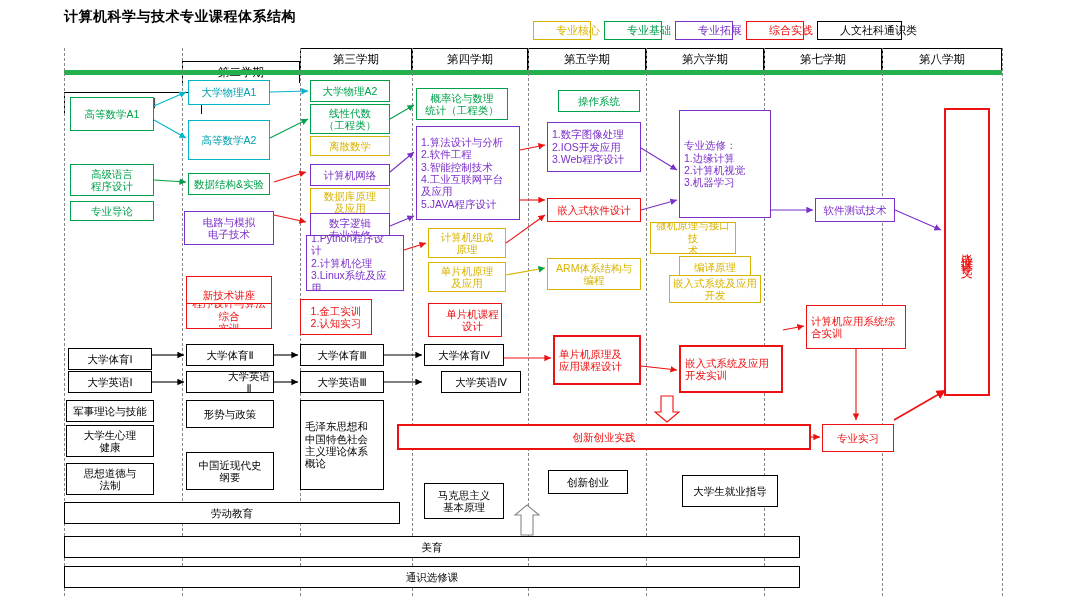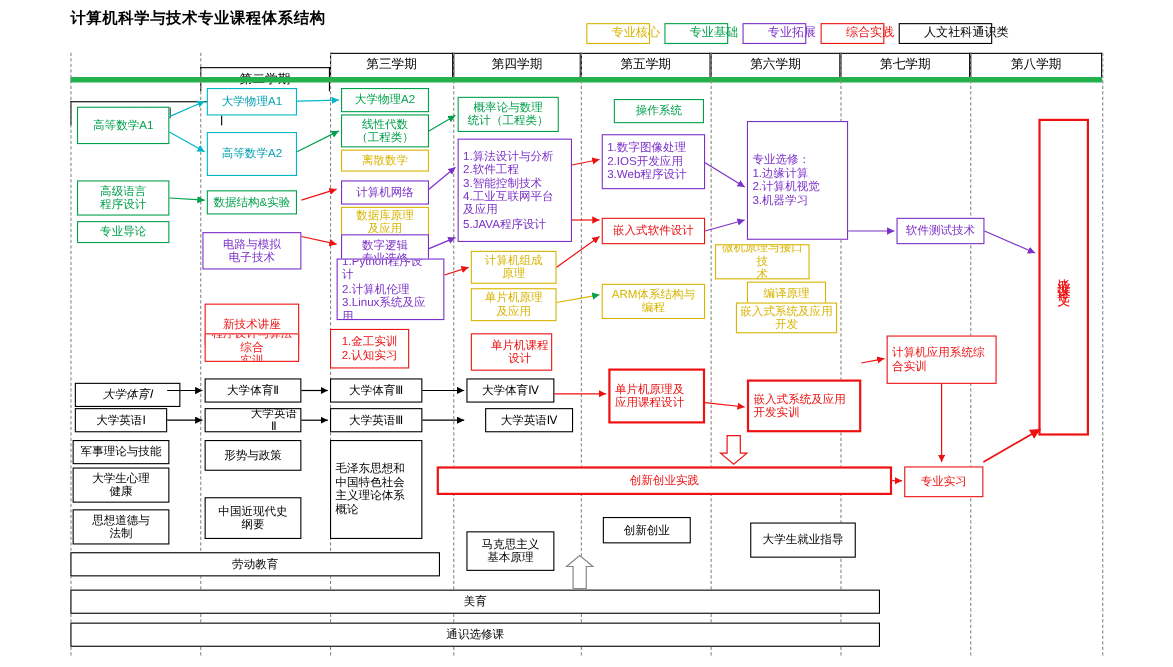--- a/index.html
+++ b/index.html
@@ -170,21 +170,21 @@
       <div class="box c-purple" style="left: 815px; top: 198px; width: 80px; height: 24px;">软件测试技术</div>
       <div class="box c-red left" style="left: 806px; top: 305px; width: 100px; height: 44px; padding-left: 4px;">计算机应用系统综
 合实训</div>
       <div class="box c-red" style="left: 822px; top: 424px; width: 72px; height: 28px;">专业实习</div>
       <div class="box c-red-thick" style="left: 944px; top: 108px; width: 46px; height: 288px; writing-mode: vertical-rl; text-orientation: upright; letter-spacing: 2px; font-size: 12px;">毕业设计（论文）</div>
       <div class="box c-red-thick left" style="left: 553px; top: 335px; width: 88px; height: 50px; padding-left: 4px;">单片机原理及
 应用课程设计</div>
       <div class="box c-red-thick left" style="left: 679px; top: 345px; width: 104px; height: 48px; padding-left: 4px;">嵌入式系统及应用
 开发实训</div>
       <div class="box c-red-thick" style="left: 397px; top: 424px; width: 414px; height: 26px;">创新创业实践</div>
-      <div class="box c-black" style="left: 68px; top: 348px; width: 96px; height: 22px; font-style: italic;">大学体育Ⅰ</div>
+      <div class="box c-black" style="left: 68px; top: 348px; width: 84px; height: 22px;">大学体育Ⅰ</div>
       <div class="box c-black" style="left: 68px; top: 371px; width: 84px; height: 22px;">大学英语Ⅰ</div>
       <div class="box c-black" style="left: 66px; top: 400px; width: 88px; height: 22px;">军事理论与技能</div>
       <div class="box c-black" style="left: 66px; top: 425px; width: 88px; height: 32px;">大学生心理
 健康</div>
       <div class="box c-black" style="left: 66px; top: 463px; width: 88px; height: 32px;">思想道德与
 法制</div>
       <div class="box c-black" style="left: 186px; top: 344px; width: 88px; height: 22px;">大学体育Ⅱ</div>
       <div class="box c-black" style="left: 186px; top: 371px; width: 88px; height: 22px; padding-left: 40px;">大学英语Ⅱ</div>
       <div class="box c-black" style="left: 186px; top: 400px; width: 88px; height: 28px;">形势与政策</div>
       <div class="box c-black" style="left: 186px; top: 452px; width: 88px; height: 38px;">中国近现代史

